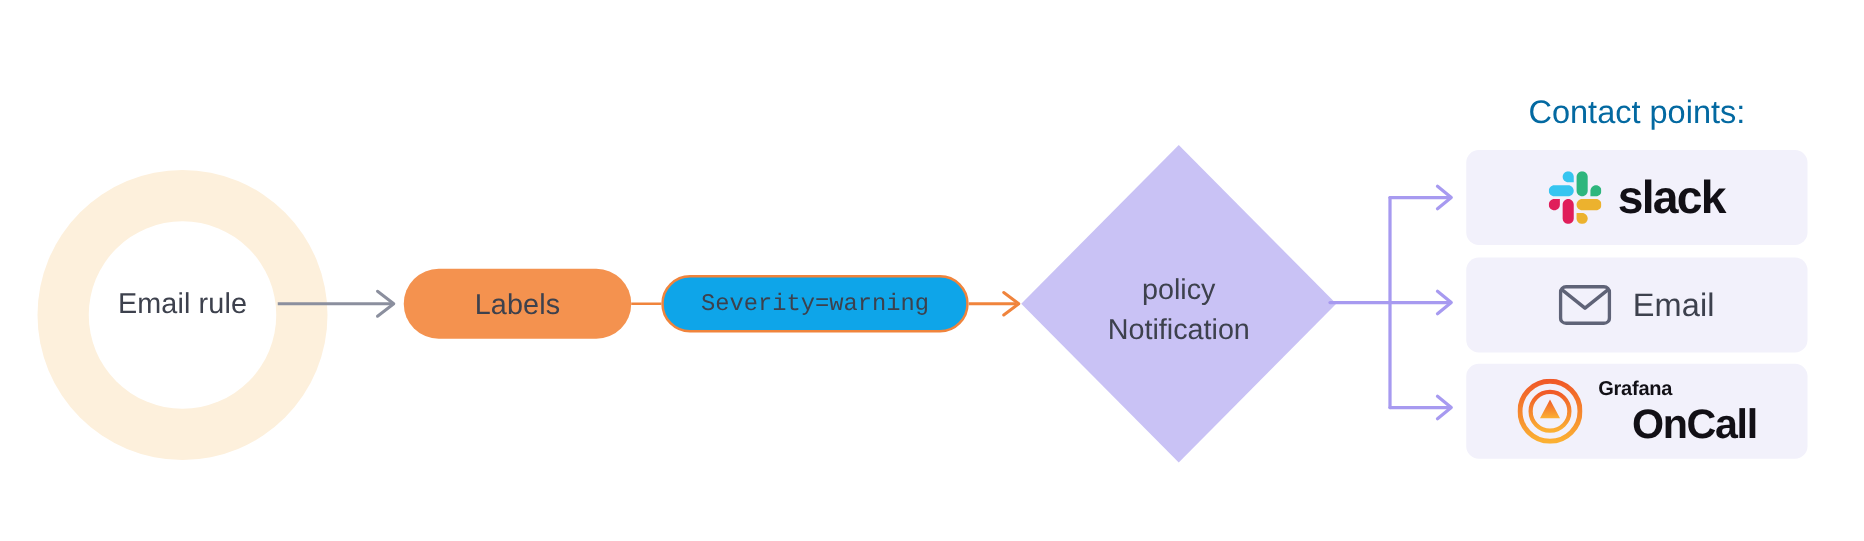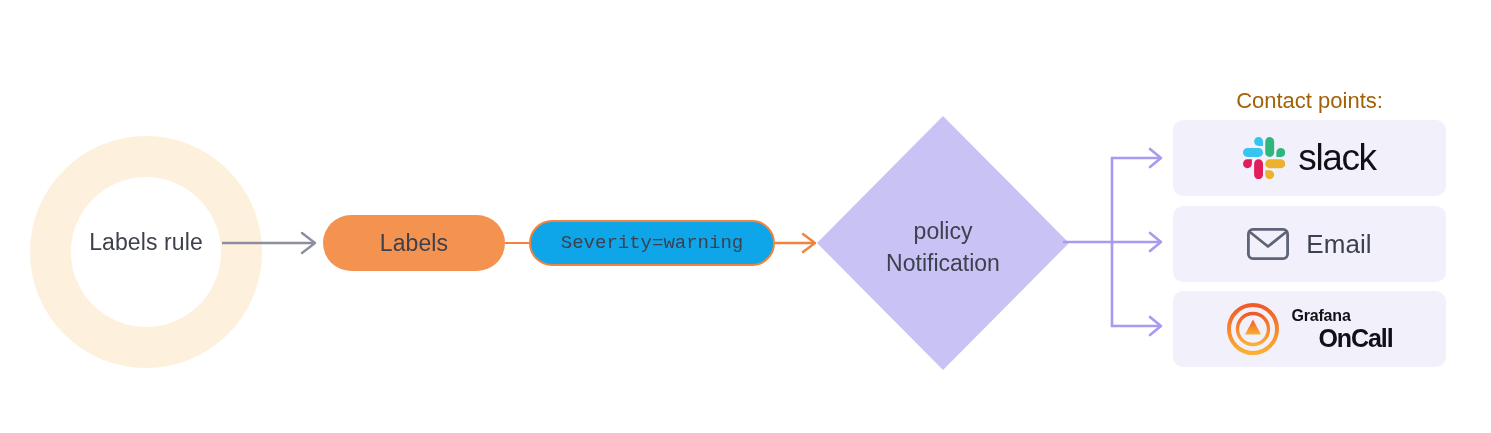--- a/index.html
+++ b/index.html
@@ -90,59 +90,59 @@
   }
 
   
   .connectors{position:absolute;left:1060px;top:136px;width:120px;height:210px;}
 
   
   .cp-title{
     position:absolute;
     left:1173px;top:74px;
     width:273px;text-align:center;
-    font-size:22px;color:#a16207;white-space:nowrap;margin-top:14px;
+    font-size:26px;color:#0369a1;white-space:nowrap;
   }
   .cp-card{
     position:absolute;left:1173px;
     width:273px;height:76px;
     background:#f2f1fb;
     border-radius:10px;
     display:flex;align-items:center;justify-content:center;
     box-sizing:border-box;
   }
   .cp-card.c0{top:120px;}
   .cp-card.c1{top:206px;text-align:center;}
   .cp-card.c2{top:291px;}
 
   .slack-row{display:flex;align-items:center;gap:13px;}
   .slack-word{
-    font-size:37px;font-weight:normal;color:#121016;
+    font-size:37px;font-weight:bold;color:#121016;
     letter-spacing:-1.4px;
   }
   .email-row{display:flex;align-items:center;gap:17px;}
   .email-word{font-size:26px;color:#3d414d;letter-spacing:.1px;}
   .oncall-row{display:flex;align-items:center;gap:11px;}
   .oncall-text{display:flex;flex-direction:column;align-items:flex-start;line-height:1;}
   .oncall-grafana{
     font-size:16px;color:#121016;letter-spacing:-.2px;
     margin-bottom:2px;margin-left:2px;font-weight:700;
   }
   .oncall-word{
-    font-size:25px;font-weight:bold;color:#121016;letter-spacing:-1.1px;margin-left:29px;
+    font-size:33px;font-weight:bold;color:#121016;letter-spacing:-1.1px;margin-left:29px;
   }
 </style>
 </head>
 <body>
 
 <div id="stage">
 
   <div class="ring"></div>
   <div class="ring-hole"></div>
-  <div class="alert-rule-label">Labels rule</div>
+  <div class="alert-rule-label">Email rule</div>
 
   <svg class="arrow-gray" viewBox="0 0 106 34">
     <line x1="0" y1="17" x2="92" y2="17" stroke="#8b8f9e" stroke-width="2.4"></line>
     <polyline points="80,7 93,17 80,27" fill="none" stroke="#8b8f9e" stroke-width="2.4" stroke-linecap="round" stroke-linejoin="round"></polyline>
   </svg>
 
   <div class="labels-pill">
     <span>Labels</span>
   </div>
 

